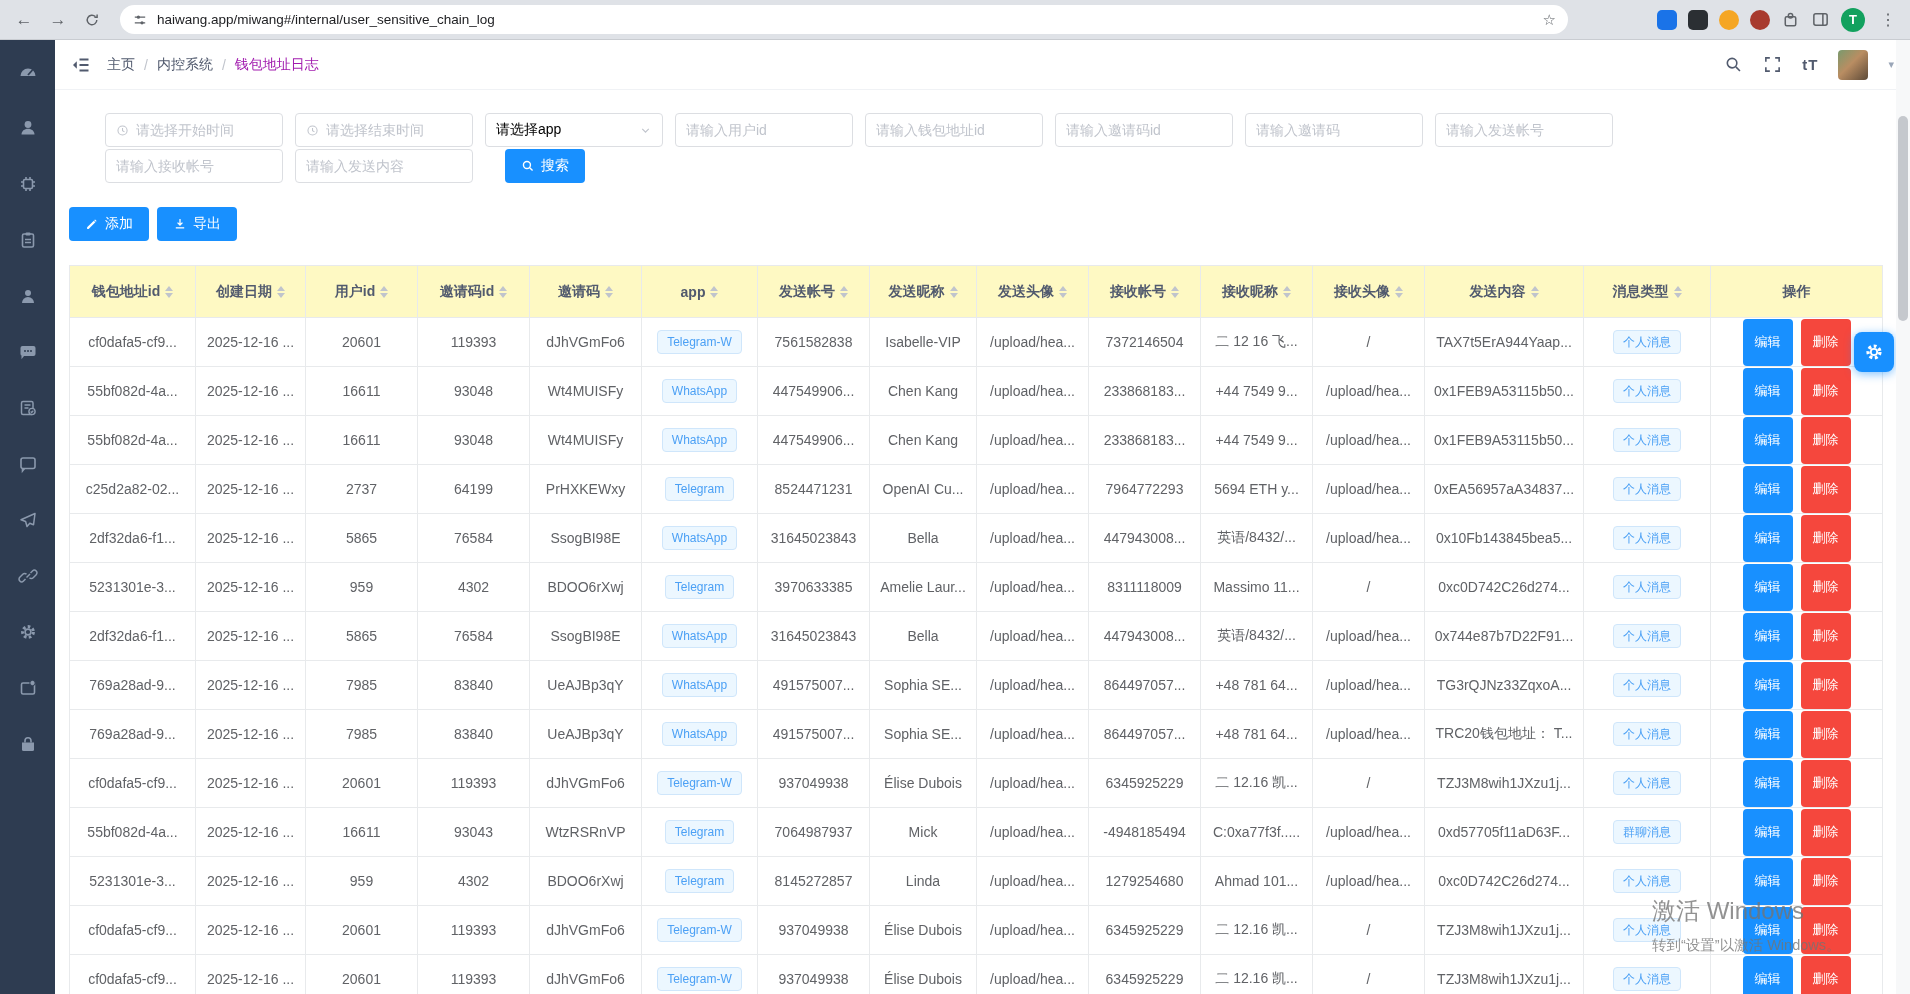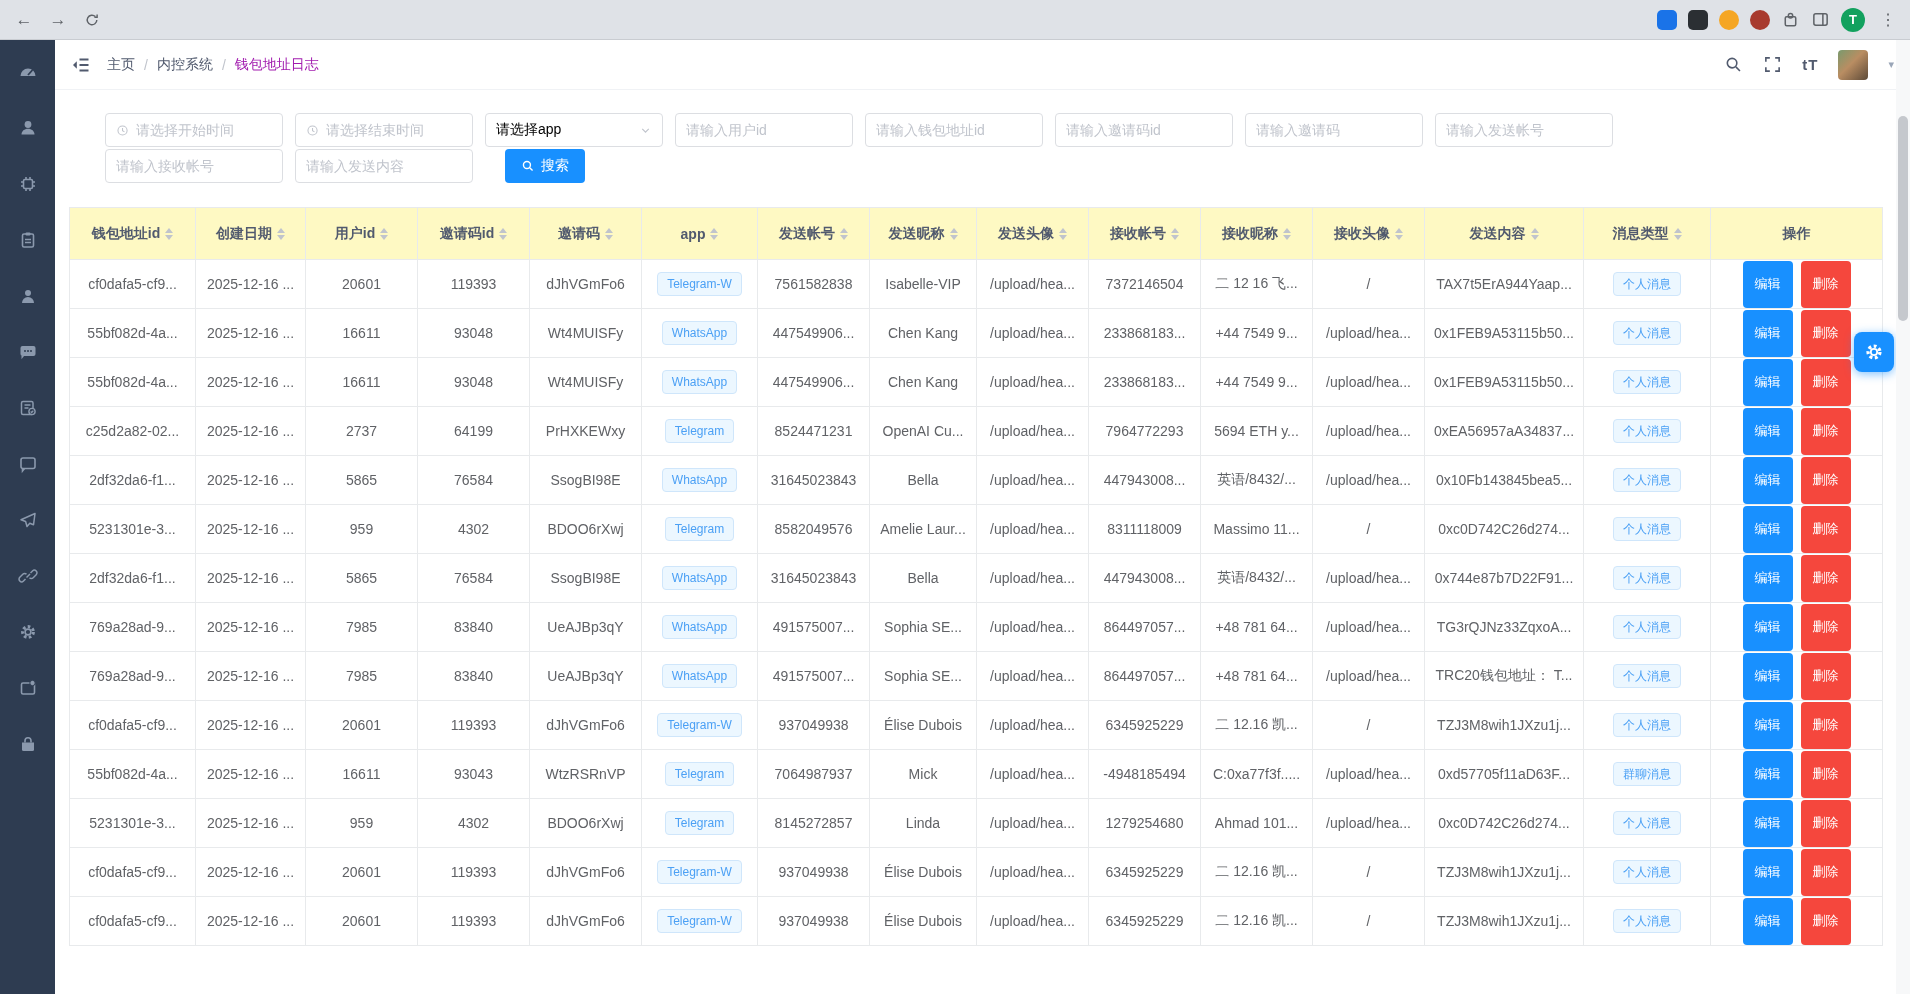--- a/index.html
+++ b/index.html
@@ -98,20 +98,29 @@
 
   <div class="browser-bar">
     <div class="nav-btn">←</div>
     <div class="nav-btn">→</div>
     <div class="nav-btn">
       <svg width="16" height="16" viewBox="0 0 20 20">
           <path d="M16 10a6 6 0 1 1-1.8-4.3" fill="none" stroke="#5f6368" stroke-width="1.8"></path>
           <path d="M16.4 3.2v3.4h-3.4" fill="none" stroke="#5f6368" stroke-width="1.8"></path>
         </svg>
     </div>
+    <div class="addr-pill">
+      <svg width="16" height="16" viewBox="0 0 20 20">
+          <path d="M3.5 6.5h13M3.5 13.5h13" stroke="#5f6368" stroke-width="1.6"></path>
+          <circle cx="8" cy="6.5" r="2" fill="#5f6368"></circle>
+          <circle cx="12.5" cy="13.5" r="2" fill="#5f6368"></circle>
+        </svg>
+      <span class="url">haiwang.app/miwang#/internal/user_sensitive_chain_log</span>
+      <span class="star">☆</span>
+    </div>
     <div class="ext-cluster">
       <div class="ext" style="background:#1a73e8"></div>
       <div class="ext" style="background:#2b2f33"></div>
       <div class="ext round" style="background:#f5a623"></div>
       <div class="ext round" style="background:#a83a2e"></div>
       <svg width="19" height="19" viewBox="0 0 20 20">
           <rect x="4.5" y="7" width="11" height="9.5" rx="1.5" fill="none" stroke="#5f6368" stroke-width="1.6"></rect>
           <circle cx="10" cy="6" r="2.3" fill="none" stroke="#5f6368" stroke-width="1.6"></circle>
         </svg>
       <svg width="19" height="19" viewBox="0 0 20 20">
@@ -289,20 +298,36 @@
           <button class="btn primary search-btn">
             <svg width="14" height="14" viewBox="0 0 20 20">
                 <circle cx="8.5" cy="8.5" r="5" fill="none" stroke="#fff" stroke-width="2"></circle>
                 <path d="M12.5 12.5l4 4" stroke="#fff" stroke-width="2"></path>
               </svg>
             <span>搜索</span>
           </button>
         </div>
       </div>
 
+      <div class="btn-row">
+        <button class="btn primary">
+          <svg width="14" height="14" viewBox="0 0 20 20">
+              <path d="M3 14.8L12.6 5.2l2.2 2.2L5.2 17H3z" fill="#fff"></path>
+              <path d="M13.8 4l2.2 2.2" stroke="#fff" stroke-width="1.6"></path>
+            </svg>
+          <span>添加</span>
+        </button>
+        <button class="btn primary">
+          <svg width="14" height="14" viewBox="0 0 20 20">
+              <path d="M10 3v8M6.5 8L10 11.5 13.5 8" fill="none" stroke="#fff" stroke-width="1.8"></path>
+              <path d="M4 15.5h12" stroke="#fff" stroke-width="1.8"></path>
+            </svg>
+          <span>导出</span>
+        </button>
+      </div>
 
       <div class="table-wrap">
         <table>
           <colgroup>
             <col style="width:126px">
               <col style="width:110px">
               <col style="width:112px">
               <col style="width:112px">
             <col style="width:112px">
               <col style="width:116px">
@@ -507,21 +532,21 @@
                 <td><span class="badge">个人消息</span></td>
                 <td><button class="btn mini primary2">编辑</button><button class="btn mini danger">删除</button></td>
               </tr>
               <tr>
                 <td>5231301e-3...</td>
                 <td>2025-12-16 ...</td>
                 <td>959</td>
                 <td>4302</td>
                 <td>BDOO6rXwj</td>
                 <td><span class="badge">Telegram</span></td>
-                <td>8582049576</td>
+                <td>3970633385</td>
                 <td>Amelie Laur...</td>
                 <td>/upload/hea...</td>
                 <td>8311118009</td>
                 <td>Massimo 11...</td>
                 <td>/</td>
                 <td>0xc0D742C26d274...</td>
                 <td><span class="badge">个人消息</span></td>
                 <td><button class="btn mini primary2">编辑</button><button class="btn mini danger">删除</button></td>
               </tr>
               <tr>
@@ -670,14 +695,18 @@
             <circle cx="10" cy="10" r="2.9" fill="none" stroke="#fff" stroke-width="1.6"></circle>
           </svg>
       </div>
     </div>
   </div>
 
   <div class="scrollbar">
     <div class="scroll-thumb"></div>
   </div>
 
+  <div class="watermark">
+    <div class="l1">激活 Windows</div>
+    <div class="l2">转到“设置”以激活 Windows。</div>
+  </div>
 
 </div>
 
 </body></html>

